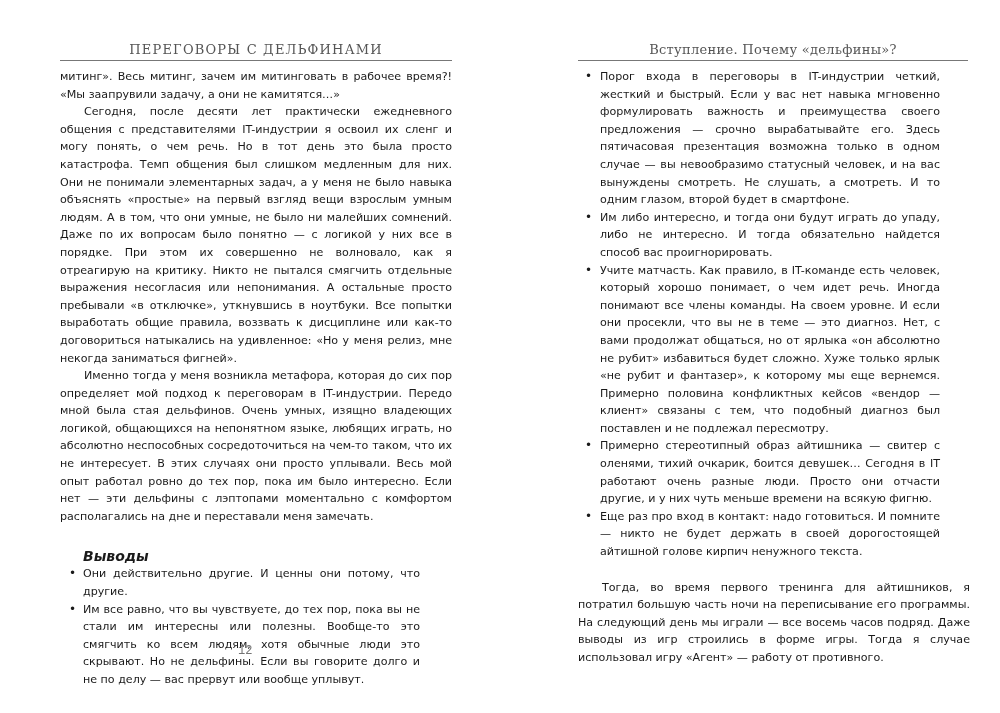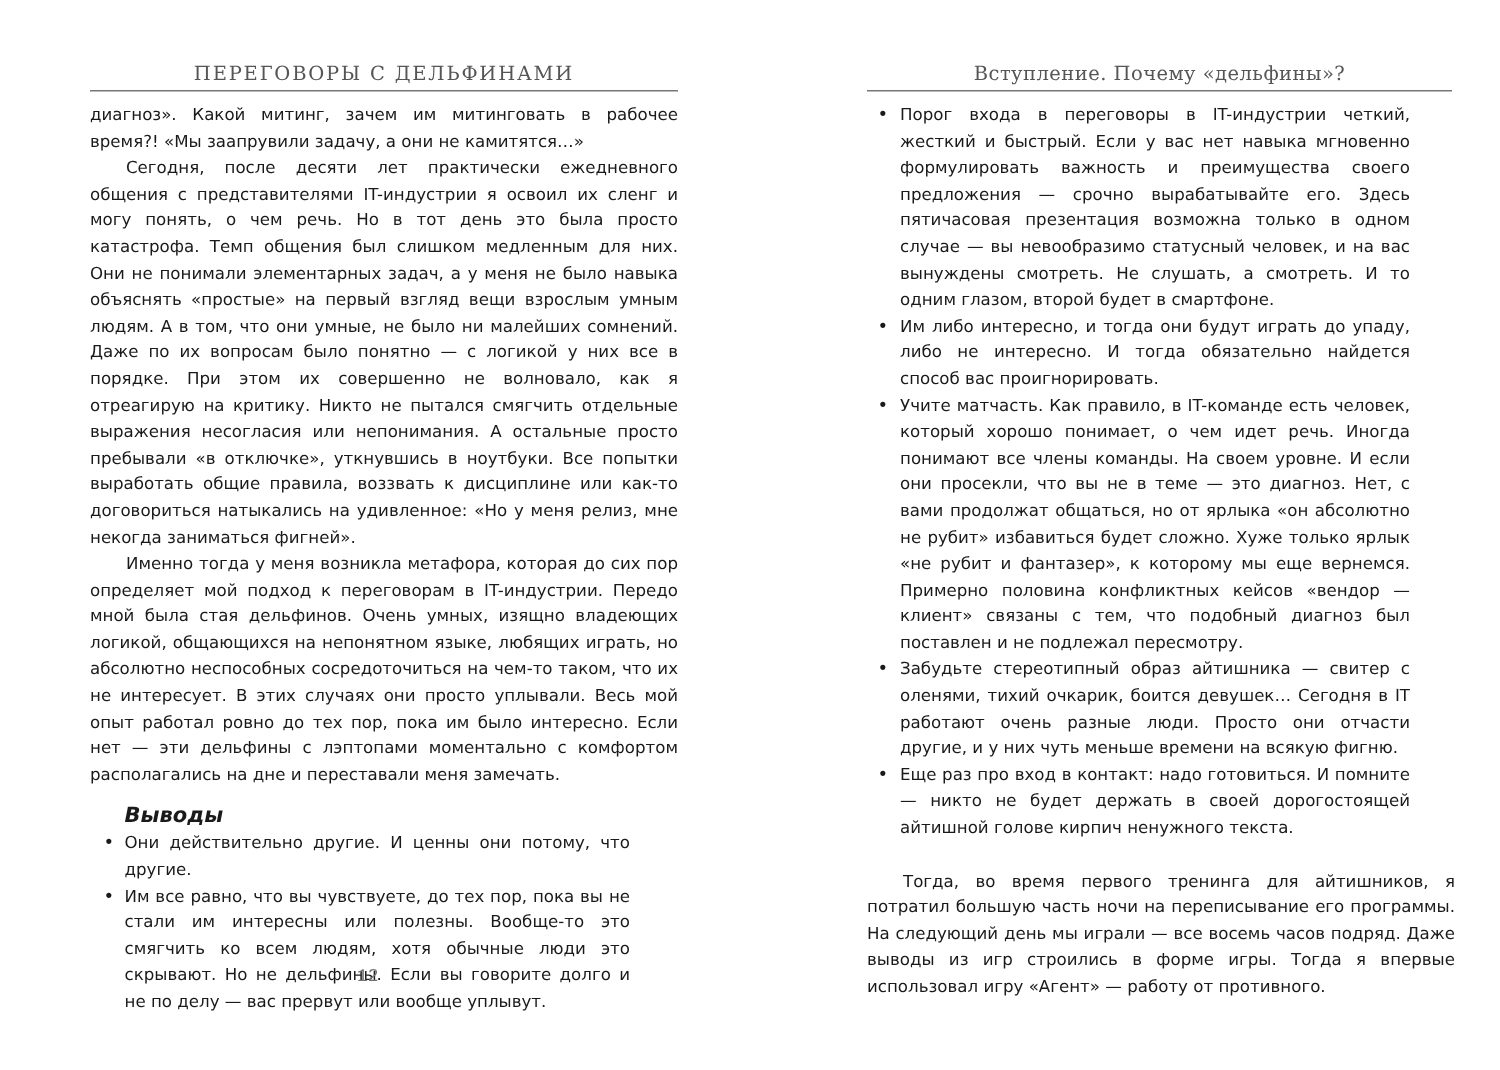--- a/index.html
+++ b/index.html
@@ -13,59 +13,59 @@
   .left .running-head { left:60px; width:392px; }
   .right .running-head { left:48px; width:390px; letter-spacing:0.3px; }
   .rule { position:absolute; top:60px; height:0; border-top:1.3px solid #777; }
   .left .rule { left:60px; width:392px; }
   .right .rule { left:48px; width:390px; }
   .body { position:absolute; top:68px; font-size:11.1px; line-height:17.6px; text-align:justify; }
   .left .body { left:60px; width:392px; }
   .right .body { left:48px; width:392px; }
   p { margin:0; }
   p.indent { text-indent:24px; }
-  h3 { margin:10px 0 0 23px; font-size:14px; font-style:italic; font-weight:bold; line-height:18px; }
+  h3 { margin:22px 0 0 23px; font-size:14px; font-style:italic; font-weight:bold; line-height:18px; }
   ul { margin:0; padding:0; list-style:none; }
   li { position:relative; padding-left:23px; }
   .left li { padding-right:32px; }
   .right li { padding-left:22px; padding-right:30px; }
   li .bullet { position:absolute; left:9px; top:0; font-size:12px; }
   .right li .bullet { left:7px; }
   .gap { height:18px; }
   .folio { position:absolute; top:644px; font-family:Liberation Mono, monospace; font-size:12px; color:#737373; }
   .left .folio { left:238px; }
   .right .folio { left:474px; }
 </style>
 </head>
 <body>
 
 <div class="page left">
   <div class="running-head">ПЕРЕГОВОРЫ С ДЕЛЬФИНАМИ</div>
   <div class="rule"></div>
   <div class="body">
-    <p>диагноз». Какой митинг, зачем им митинговать в рабочее время?! «Мы заапрувили задачу, а они не камитятся…»</p>
+    <p>митинг». Весь митинг, зачем им митинговать в рабочее время?! «Мы заапрувили задачу, а они не камитятся…»</p>
     <p class="indent">Сегодня, после десяти лет практически ежедневного общения с представителями IT-индустрии я освоил их сленг и могу понять, о чем речь. Но в тот день это была просто катастрофа. Темп общения был слишком медленным для них. Они не понимали элементарных задач, а у меня не было навыка объяснять «простые» на первый взгляд вещи взрослым умным людям. А в том, что они умные, не было ни малейших сомнений. Даже по их вопросам было понятно — с логикой у них все в порядке. При этом их совершенно не волновало, как я отреагирую на критику. Никто не пытался смягчить отдельные выражения несогласия или непонимания. А остальные просто пребывали «в отключке», уткнувшись в ноутбуки. Все попытки выработать общие правила, воззвать к дисциплине или как-то договориться натыкались на удивленное: «Но у меня релиз, мне некогда заниматься фигней».</p>
     <p class="indent">Именно тогда у меня возникла метафора, которая до сих пор определяет мой подход к переговорам в IT-индустрии. Передо мной была стая дельфинов. Очень умных, изящно владеющих логикой, общающихся на непонятном языке, любящих играть, но абсолютно неспособных сосредоточиться на чем-то таком, что их не интересует. В этих случаях они просто уплывали. Весь мой опыт работал ровно до тех пор, пока им было интересно. Если нет — эти дельфины с лэптопами моментально с комфортом располагались на дне и переставали меня замечать.</p>
     <h3>Выводы</h3>
     <ul>
       <li><span class="bullet">•</span><span>Они действительно другие. И ценны они потому, что другие.</span></li>
       <li><span class="bullet">•</span><span>Им все равно, что вы чувствуете, до тех пор, пока вы не стали им интересны или полезны. Вообще-то это смягчить ко всем людям, хотя обычные люди это скрывают. Но не дельфины. Если вы говорите долго и не по делу — вас прервут или вообще уплывут.</span></li>
     </ul>
   </div>
   <div class="folio">12</div>
 </div>
 
 <div class="page right">
   <div class="running-head">Вступление. Почему «дельфины»?</div>
   <div class="rule"></div>
   <div class="body">
     <ul>
       <li><span class="bullet">•</span><span>Порог входа в переговоры в IT-индустрии четкий, жесткий и быстрый. Если у вас нет навыка мгновенно формулировать важность и преимущества своего предложения — срочно вырабатывайте его. Здесь пятичасовая презентация возможна только в одном случае — вы невообразимо статусный человек, и на вас вынуждены смотреть. Не слушать, а смотреть. И то одним глазом, второй будет в смартфоне.</span></li>
       <li><span class="bullet">•</span><span>Им либо интересно, и тогда они будут играть до упаду, либо не интересно. И тогда обязательно найдется способ вас проигнорировать.</span></li>
       <li><span class="bullet">•</span><span>Учите матчасть. Как правило, в IT-команде есть человек, который хорошо понимает, о чем идет речь. Иногда понимают все члены команды. На своем уровне. И если они просекли, что вы не в теме — это диагноз. Нет, с вами продолжат общаться, но от ярлыка «он абсолютно не рубит» избавиться будет сложно. Хуже только ярлык «не рубит и фантазер», к которому мы еще вернемся. Примерно половина конфликтных кейсов «вендор — клиент» связаны с тем, что подобный диагноз был поставлен и не подлежал пересмотру.</span></li>
-      <li><span class="bullet">•</span><span>Забудьте стереотипный образ айтишника — свитер с оленями, тихий очкарик, боится девушек… Сегодня в IT работают очень разные люди. Просто они отчасти другие, и у них чуть меньше времени на всякую фигню.</span></li>
+      <li><span class="bullet">•</span><span>Примерно стереотипный образ айтишника — свитер с оленями, тихий очкарик, боится девушек… Сегодня в IT работают очень разные люди. Просто они отчасти другие, и у них чуть меньше времени на всякую фигню.</span></li>
       <li><span class="bullet">•</span><span>Еще раз про вход в контакт: надо готовиться. И помните — никто не будет держать в своей дорогостоящей айтишной голове кирпич ненужного текста.</span></li>
     </ul>
     <div class="gap"></div>
-    <p class="indent">Тогда, во время первого тренинга для айтишников, я потратил большую часть ночи на переписывание его программы. На следующий день мы играли — все восемь часов подряд. Даже выводы из игр строились в форме игры. Тогда я впервые использовал игру «Агент» — работу от противного.</p>
+    <p class="indent">Тогда, во время первого тренинга для айтишников, я потратил большую часть ночи на переписывание его программы. На следующий день мы играли — все восемь часов подряд. Даже выводы из игр строились в форме игры. Тогда я случае использовал игру «Агент» — работу от противного.</p>
   </div>
   <div class="folio">13</div>
 </div>
 
 </body></html>

